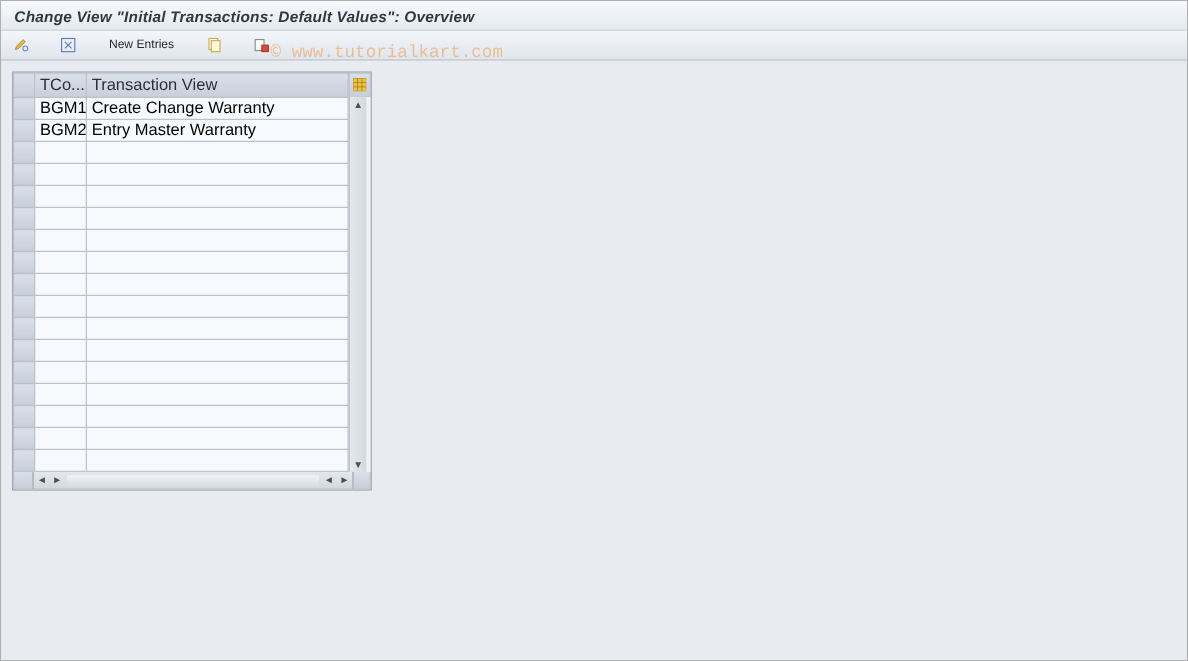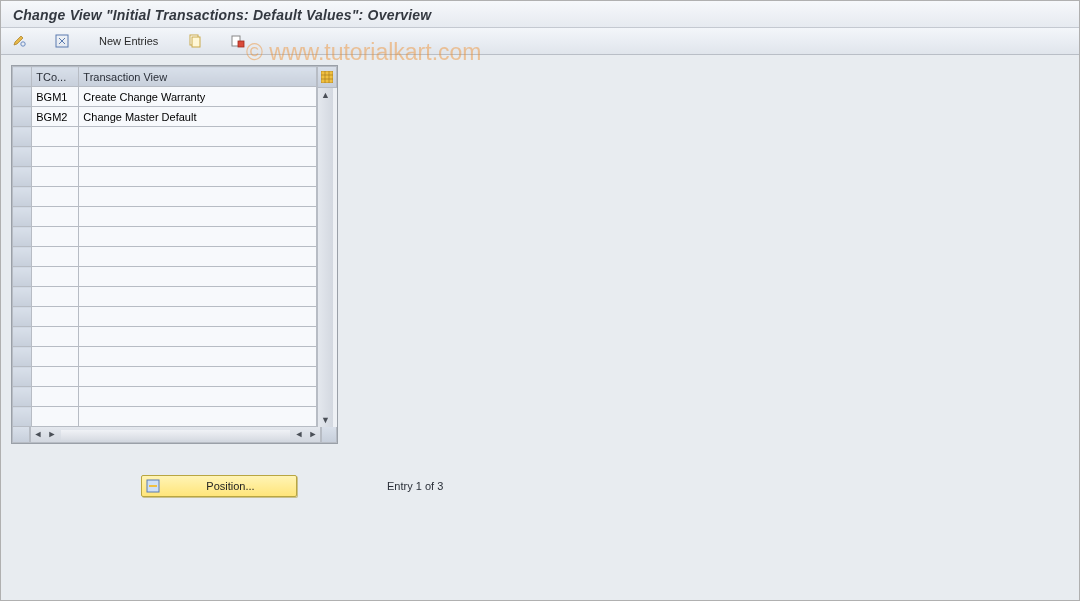--- a/index.html
+++ b/index.html
@@ -54,21 +54,21 @@
     display:inline-block;
     border:1px solid #9aa0a8;
     background:#eef1f5;
     position:relative;
   }
   .grid-inner { display:flex; }
   .grid-area { width: 305px; }
   table.grid { border-collapse: collapse; table-layout:fixed; width:100%; }
   table.grid th, table.grid td {
     border: 1px solid #b7bcc4;
-    font-size: 11px;
+    font-size: 15px;
     text-align: left;
     height: 20px;
     white-space: nowrap;
     overflow: hidden;
   }
   table.grid th {
     background: linear-gradient(#d9e0ea,#c7cfdb);
     color:#2a2f38;
     font-weight: normal;
     padding: 2px 4px;
@@ -131,23 +131,23 @@
   .position-btn .pb-icon{
     width:16px;height:16px;margin:0 4px 0 3px;
     display:flex;align-items:center;justify-content:center;
   }
   .position-btn .pb-label { flex:1; text-align:center; font-size:11px; color:#222; }
   .entry-text { margin-left: 90px; color:#2a2f38; font-size:11px; }
 
   .watermark {
     position:absolute;
     top: 38px; left: 245px;
-    font-size: 23px;
+    font-size: 16px;
     color: rgba(240,140,40,0.45);
-    font-family: Liberation Sans, sans-serif;
+    font-family: Liberation Mono, monospace;
     pointer-events:none;
   }
 </style>
 </head>
 <body>
 
 <div class="header">
   <div class="header-title">Change View "Initial Transactions: Default Values": Overview</div>
 </div>
 
@@ -195,21 +195,21 @@
           </thead>
           <tbody id="grid-body">
               <tr>
                 <td class="sel-col"></td>
                 <td class="tcode-col">BGM1</td>
                 <td class="text-col">Create Change Warranty</td>
               </tr>
               <tr>
                 <td class="sel-col"></td>
                 <td class="tcode-col">BGM2</td>
-                <td class="text-col">Change Master Default</td>
+                <td class="text-col">Entry Master Warranty</td>
               </tr>
               <tr>
                 <td class="sel-col"></td>
                 <td class="tcode-col empty">&nbsp;</td>
                 <td class="text-col empty">&nbsp;</td>
               </tr>
               <tr>
                 <td class="sel-col"></td>
                 <td class="tcode-col empty">&nbsp;</td>
                 <td class="text-col empty">&nbsp;</td>
@@ -313,25 +313,13 @@
             <span class="arrow-glyph">◄</span>
           </div>
         <div class="arrow">
             <span class="arrow-glyph">►</span>
           </div>
       </div>
       <div class="spacer" style="width:16px"></div>
     </div>
   </div>
 
-  <div class="bottom-row">
-    <div class="position-btn">
-      <span class="pb-icon">
-        <svg width="14" height="14">
-            <rect x="1" y="1" width="12" height="12" fill="#cfe0f5" stroke="#5a7bb0" stroke-width="1"></rect>
-            <rect x="3" y="6" width="8" height="2" fill="#f0c040"></rect>
-          </svg>
-      </span>
-      <span class="pb-label">Position...</span>
-    </div>
-    <div class="entry-text">Entry 1 of 3</div>
-  </div>
 </div>
 
 </body></html>

